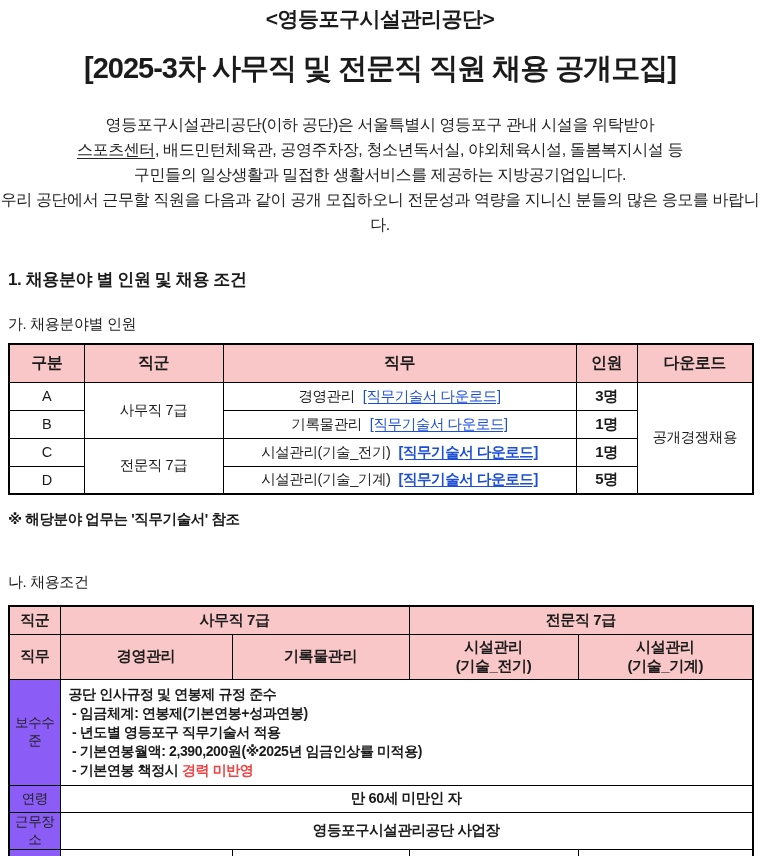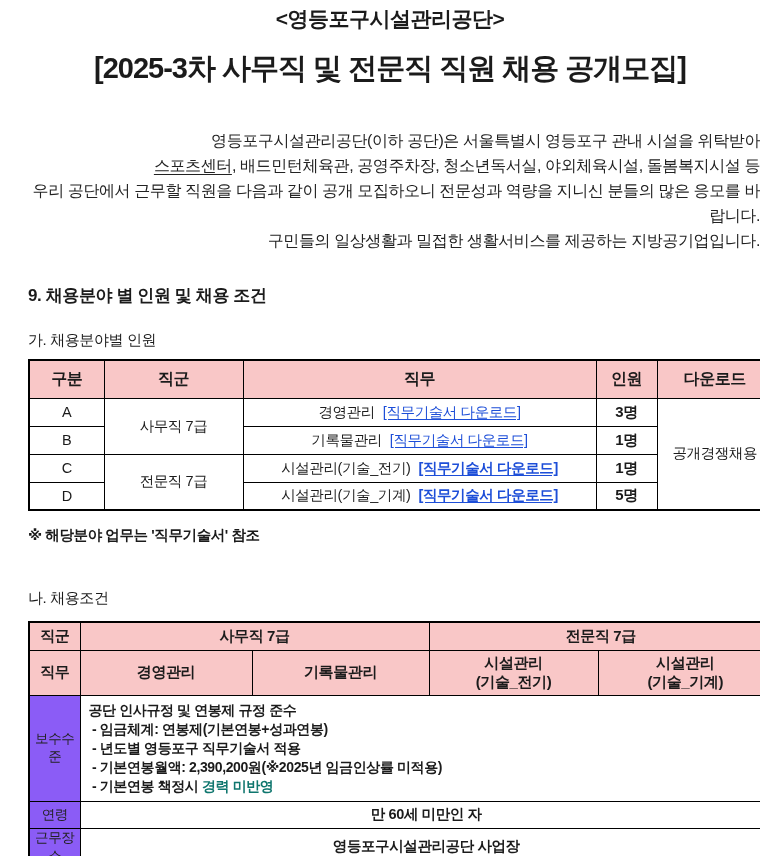--- a/index.html
+++ b/index.html
@@ -4,40 +4,40 @@
 <style>
   * { box-sizing: border-box; }
   html, body { margin: 0; padding: 0; }
   body {
     width: 760px; height: 856px;
     background: #ffffff;
     color: #1b1b1b;
     font-family: "Liberation Sans", "DejaVu Sans", sans-serif;
     overflow: hidden;
   }
-  .page { width: 760px; height: 624px; position: relative; padding-left: 20px; }
+  .page { width: 760px; height: 624px; position: relative; }
 
   
   .org-title {
     padding-top: 5px;
     text-align: center;
     font-size: 21px;
     font-weight: 700;
     letter-spacing: -0.5px;
   }
   .main-title {
     margin-top: 16px;
     text-align: center;
     font-size: 29px;
     font-weight: 700;
     letter-spacing: -1px;
   }
   .intro {
-    margin-top: 39px;
-    text-align: right;
+    margin-top: 23px;
+    text-align: center;
     font-size: 16px;
     line-height: 25px;
     color: #222;
     letter-spacing: -0.4px;
   }
   .intro .u { text-decoration: underline; text-underline-offset: 3px; }
 
   
   .sec-title {
     margin: 31px 0 0 8px;
@@ -126,38 +126,38 @@
   .t2 td.hours-cell {
     font-size: 12.8px;
     line-height: 17px;
     font-weight: 700;
     padding: 3px 2px 3px 5px;
     vertical-align: middle;
     height: 54px;
   }
   .pre { white-space: pre-wrap; }
   .preline { white-space: pre-line; }
-  .hl { color: #0f766e; text-align: right; }
+  .hl { color: #ef4444; text-align: right; }
 </style>
 </head>
 <body>
 
 <div class="page">
 
   <div class="org-title">&lt;영등포구시설관리공단&gt;</div>
   <div class="main-title">[2025-3차 사무직 및 전문직 직원 채용 공개모집]</div>
 
   <div class="intro">
     <div>영등포구시설관리공단(이하 공단)은 서울특별시 영등포구 관내 시설을 위탁받아</div>
     <div><span class="u">스포츠센터</span><span>, 배드민턴체육관, 공영주차장, 청소년독서실, 야외체육시설, 돌봄복지시설 등</span></div>
+    <div>구민들의 일상생활과 밀접한 생활서비스를 제공하는 지방공기업입니다.</div>
     <div>우리 공단에서 근무할 직원을 다음과 같이 공개 모집하오니 전문성과 역량을 지니신 분들의 많은 응모를 바랍니다.</div>
-    <div>구민들의 일상생활과 밀접한 생활서비스를 제공하는 지방공기업입니다.</div>
   </div>
 
-  <div class="sec-title">9. 채용분야 별 인원 및 채용 조건</div>
+  <div class="sec-title">1. 채용분야 별 인원 및 채용 조건</div>
   <div class="sub-title">가. 채용분야별 인원</div>
 
   <table class="t1">
     <colgroup>
       <col style="width:75px">
         <col style="width:139px">
         <col style="width:353px">
         <col style="width:61px">
         <col style="width:116px">
     </colgroup>

